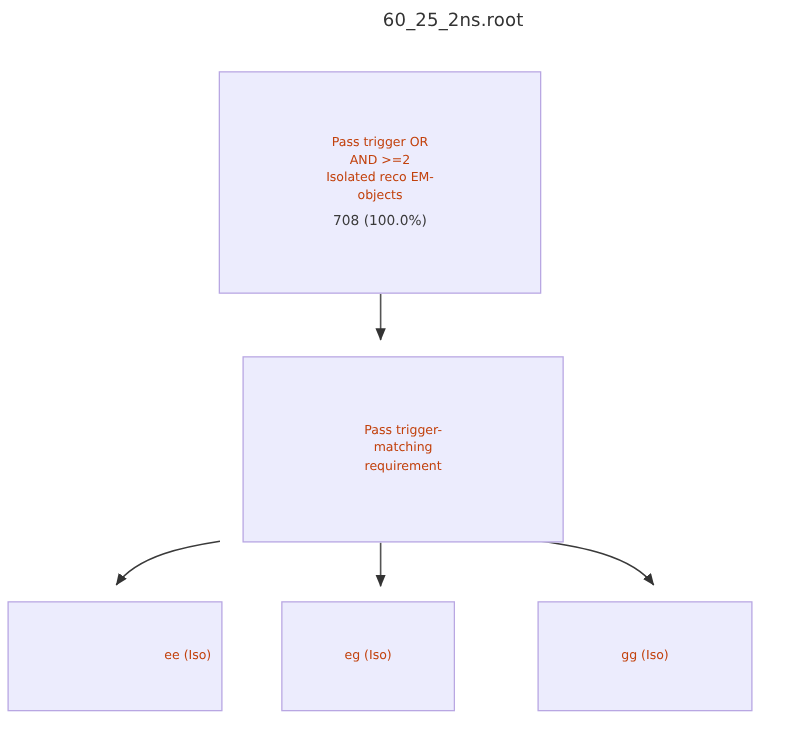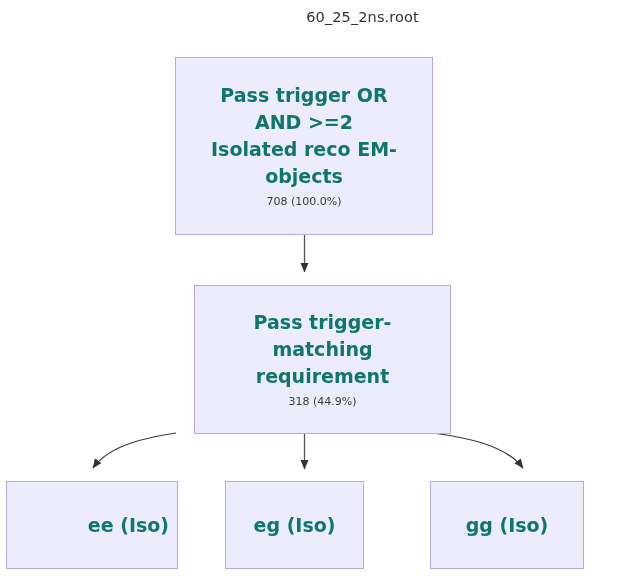--- a/index.html
+++ b/index.html
@@ -52,41 +52,41 @@
     border: 1.4px solid #b9a7e2;
     display: flex;
     flex-direction: column;
     align-items: center;
     justify-content: center;
     text-align: center;
     padding: 4px 8px;
   }
 
   .node-label {
-    font-size: 19px;
-    font-weight: bold;
-    color: #0f766e;
+    font-size: 10px;
+    font-weight: normal;
+    color: #c2410c;
     line-height: 1.42;
     white-space: pre-line;
   }
 
   .node-count {
     font-size: 11px;
     font-weight: normal;
     color: #3a3a3a;
     line-height: 1.42;
     margin-top: 4px;
   }
 
   
   #node-root     { left: 175px; top: 57px;  width: 258px; height: 178px; }
   #node-matched  { left: 194px; top: 285px; width: 257px; height: 149px; }
   #node-ee       { left: 6px;   top: 481px; width: 172px; height: 88px; align-items: flex-end; }
   #node-eg       { left: 225px; top: 481px; width: 139px; height: 88px; text-align: right; }
-  #node-gg       { left: 430px; top: 481px; width: 154px; height: 88px; }
+  #node-gg       { left: 430px; top: 481px; width: 172px; height: 88px; }
 </style>
 </head>
 <body>
 
 <div id="flow-canvas">
 
   <div class="chart-title">60_25_2ns.root</div>
 
   <svg id="edge-layer" viewBox="0 0 629 586" width="629" height="586" xmlns="http://www.w3.org/2000/svg">
     <defs>
@@ -109,21 +109,20 @@
 AND &gt;=2
 Isolated reco EM-
 objects</div>
     <div class="node-count">708 (100.0%)</div>
   </div>
 
   <div class="node" id="node-matched">
     <div class="node-label">Pass trigger-
 matching
 requirement</div>
-    <div class="node-count">318 (44.9%)</div>
   </div>
 
   <div class="node" id="node-ee">
     <div class="node-label">ee (Iso)</div>
   </div>
 
   <div class="node" id="node-eg">
     <div class="node-label">eg (Iso)</div>
   </div>
 

